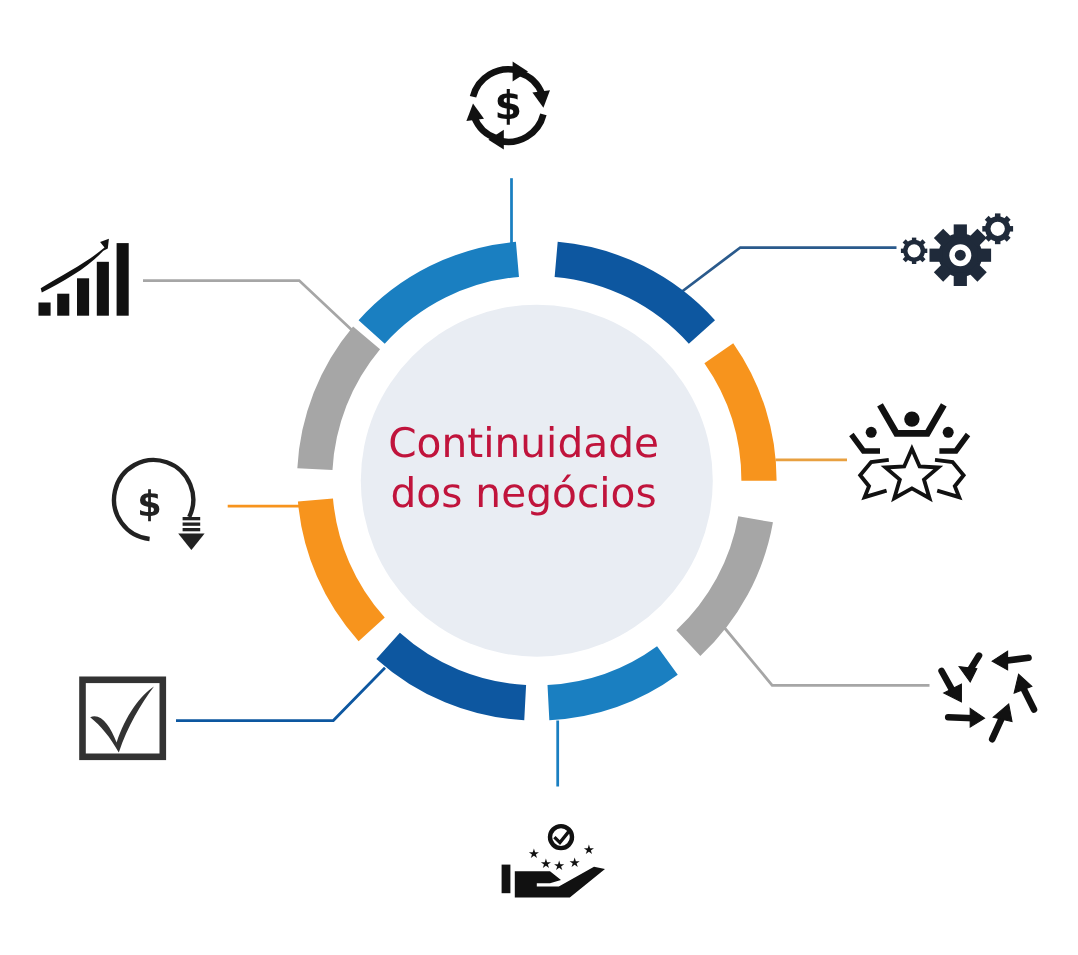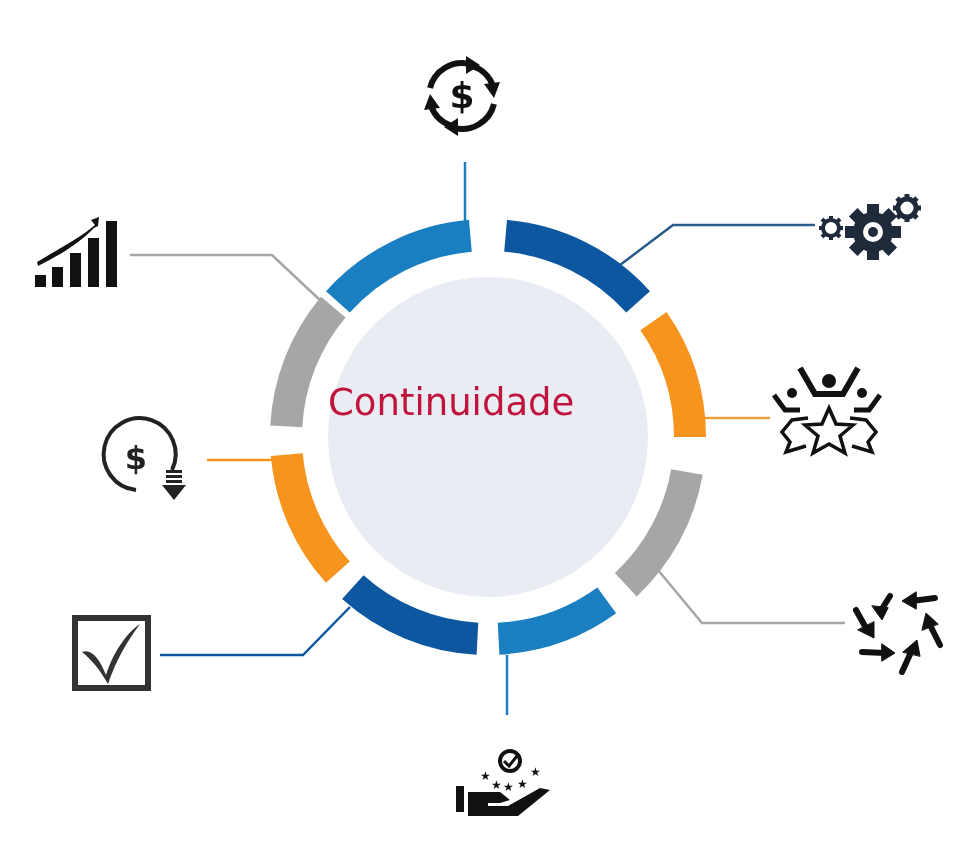--- a/index.html
+++ b/index.html
@@ -1,21 +1,21 @@
 <!DOCTYPE html>
 <html><head>
 <meta charset="utf-8">
 <style>
   html, body { margin: 0; padding: 0; background: #ffffff; }
   body { width: 980px; height: 868px; position: relative; overflow: hidden;
          font-family: "DejaVu Sans", "Liberation Sans", sans-serif; }
   #diagram { position: absolute; left: 0; top: 0; width: 980px; height: 868px; }
   .center-title {
-    position: absolute; left: 328px; top: 380px; width: 320px;
-    color: #c0143c; font-size: 37px; line-height: 46px;
+    position: absolute; left: 316px; top: 380px; width: 320px;
+    text-align: center; color: #c0143c; font-size: 37px; line-height: 46px;
     letter-spacing: 0px;
   }
 </style>
 </head>
 <body>
 
 <svg id="diagram" width="980" height="868" viewBox="0 0 980 868" xmlns="http://www.w3.org/2000/svg">
   <g id="connectors">
       <polyline points="465,225 465,162" fill="none" stroke="#1a7fc1" stroke-width="2.5"></polyline>
       <polyline points="620,265 673,225 815,225" fill="none" stroke="#2a5a8c" stroke-width="2.5"></polyline>
@@ -152,13 +152,14 @@
     <rect x="52" y="267" width="11" height="20"></rect>
     <rect x="70" y="253" width="11" height="34"></rect>
     <rect x="88" y="238" width="11" height="49"></rect>
     <rect x="106" y="221" width="11" height="66"></rect>
     <path d="M 37 262 C 60 248 80 238 95 225 L 91 220 L 99 217 L 98 226 L 94 228 C 80 243 58 256 38 266 Z"></path>
   </g>
 </svg>
 
 <div class="center-title" style="color: rgb(192, 20, 60);">
   <div>Continuidade</div>
+  <div>dos negócios</div>
 </div>
 
 </body></html>

